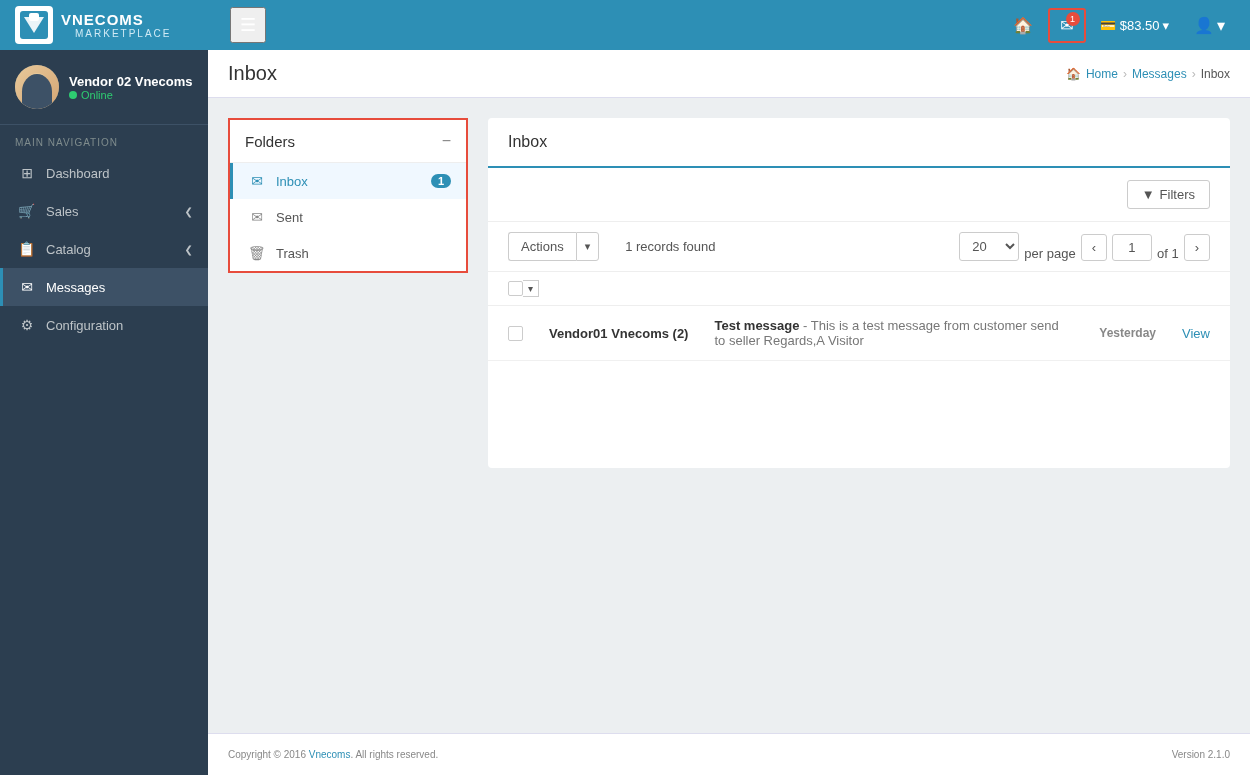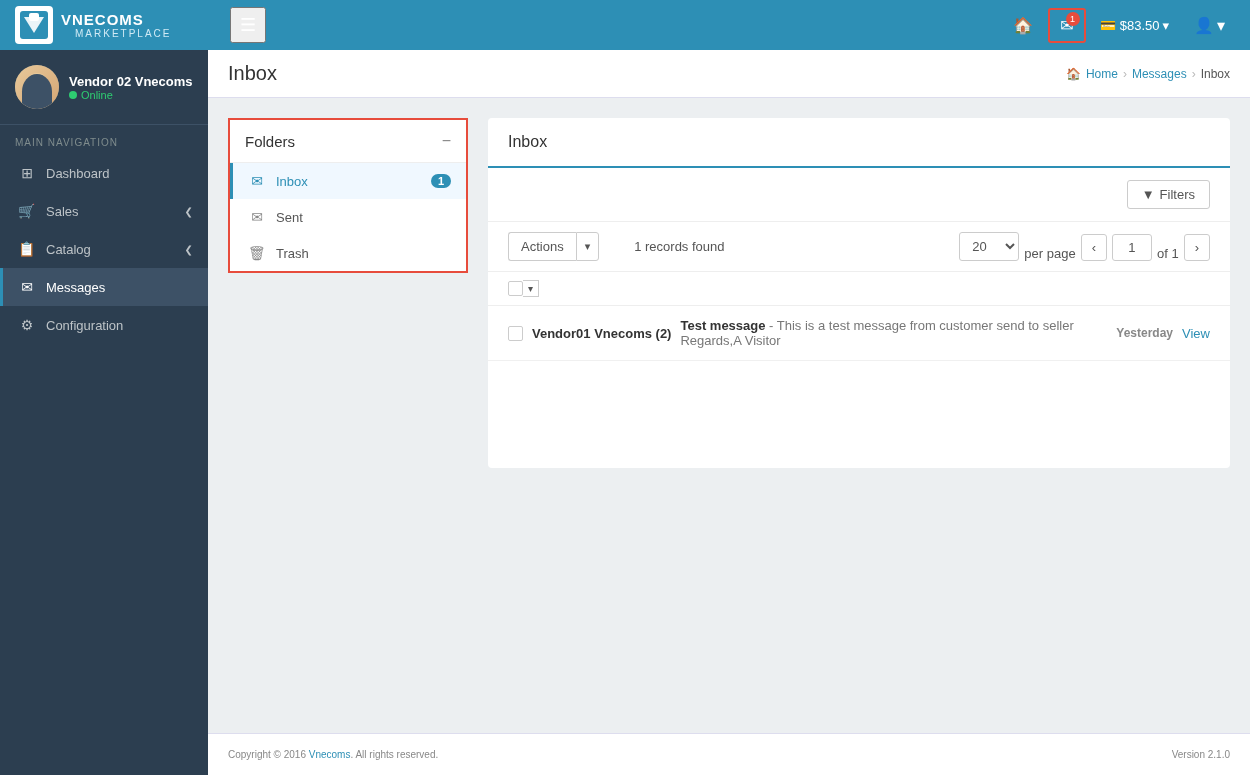--- a/index.html
+++ b/index.html
@@ -247,21 +247,21 @@
       color: #555; padding: 6px 14px;
       cursor: pointer; border-radius: 3px;
       display: flex; align-items: center; gap: 5px;
       font-size: 13px;
     }
 
     .inbox-actions-bar {
       padding: 10px 20px;
       display: flex;
       align-items: center;
-      gap: 10px;
+      gap: 26px;
       border-bottom: 1px solid #eee;
     }
     .actions-btn-group {
       display: flex; align-items: stretch;
     }
     .actions-btn {
       background: white; border: 1px solid #ccc;
       color: #555; padding: 6px 12px;
       cursor: pointer;
       font-size: 13px;
@@ -269,21 +269,21 @@
       border-radius: 3px 0 0 3px;
     }
     .actions-dropdown {
       background: white; border: 1px solid #ccc;
       color: #555; padding: 6px 8px;
       cursor: pointer;
       font-size: 11px;
       border-radius: 0 3px 3px 0;
     }
     .records-info {
-      color: #555; font-size: 13px; flex: 1; margin-left: 25px;
+      color: #555; font-size: 13px; flex: 1;
     }
 
     .pagination {
       display: flex; align-items: flex-end; gap: 5px; padding-left: 48px;
     }
     .per-page-select {
       border: 1px solid #ccc;
       padding: 5px 8px;
       border-radius: 3px;
       color: #555;
@@ -321,21 +321,21 @@
     .cb-arrow {
       background: white; border: 1px solid #ccc; border-left: none;
       padding: 2px 5px; cursor: pointer; font-size: 10px; color: #555;
     }
 
     
     .message-row {
       display: flex; align-items: center;
       padding: 12px 20px;
       border-bottom: 1px solid #f0f0f0;
-      gap: 9px;
+      gap: 26px;
     }
     .msg-checkbox { width: 15px; height: 15px; border: 1px solid #ccc; background: white; cursor: pointer; border-radius: 2px; flex-shrink: 0; }
     .msg-sender { font-weight: bold; color: #333; min-width: 120px; font-size: 13px; }
     .msg-preview { flex: 1; color: #555; font-size: 13px; }
     .msg-subject { font-weight: bold; color: #333; }
     .msg-snippet { color: #777; }
     .msg-date { color: #888; font-size: 12px; min-width: 70px; text-align: right; font-weight: bold; }
     .msg-view { color: #2d8fb5; text-decoration: none; font-size: 13px; cursor: pointer; }
 
     

